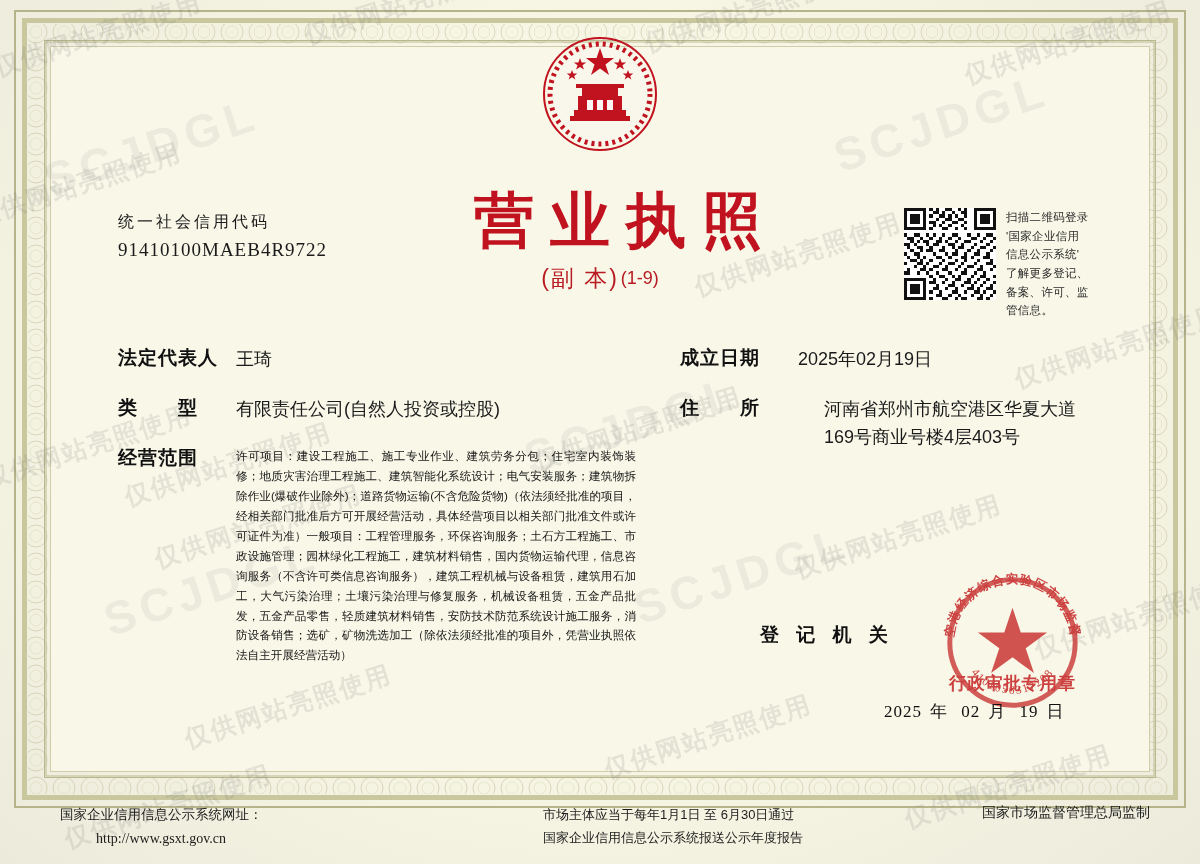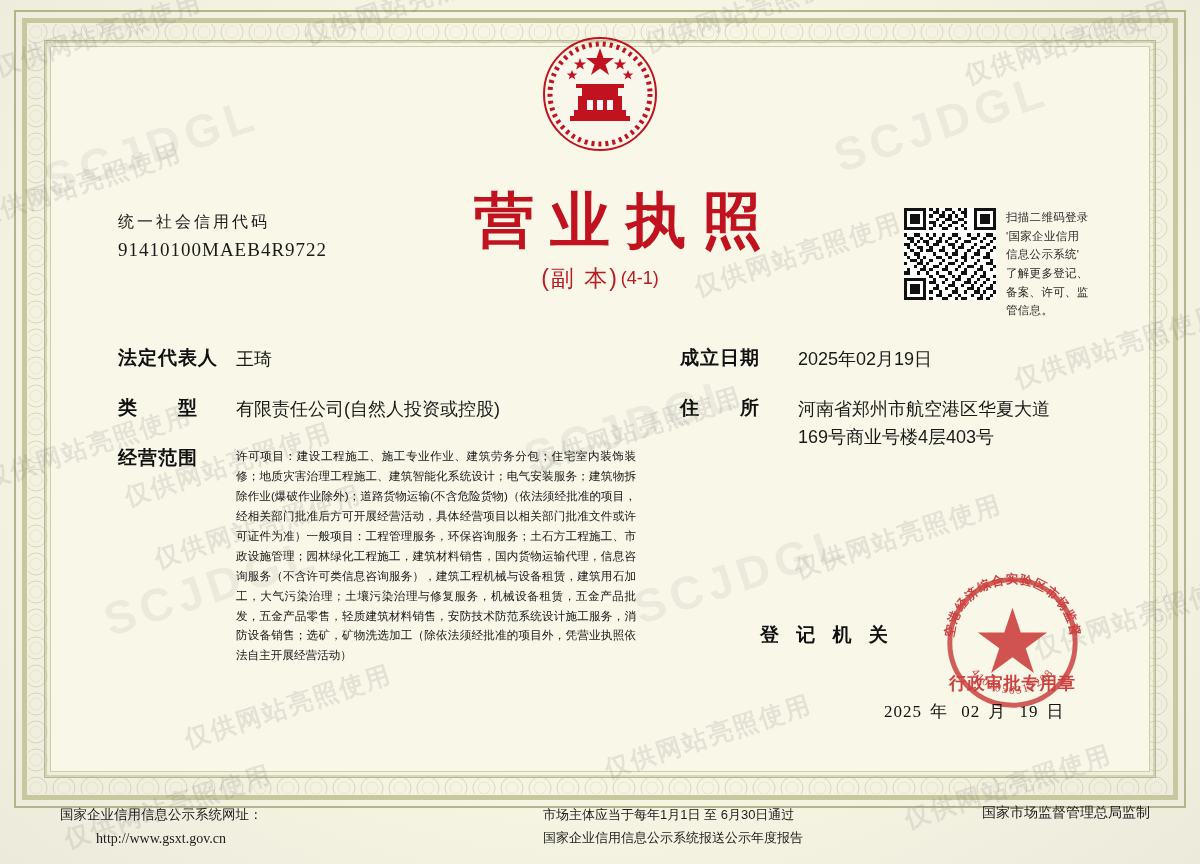--- a/index.html
+++ b/index.html
@@ -350,21 +350,21 @@
         <polygon points="88,36 89.4,39.6 93.2,39.6 90.2,41.9 91.3,45.5 88,43.3 84.7,45.5 85.8,41.9 82.8,39.6 86.6,39.6"></polygon>
         <polygon points="40,24 41.6,28.4 46.2,28.4 42.5,31.2 43.9,35.6 40,32.9 36.1,35.6 37.5,31.2 33.8,28.4 38.4,28.4"></polygon>
         <polygon points="32,36 33.4,39.6 37.2,39.6 34.2,41.9 35.3,45.5 32,43.3 28.7,45.5 29.8,41.9 26.8,39.6 30.6,39.6"></polygon>
       </g>
     </svg>
   </div>
 
   <div class="title-block">
     <div class="title">营业执照</div>
     <div class="subtitle">
-      <span>(副 本)</span><span class="num">(4-1)</span>
+      <span>(副 本)</span><span class="num">(1-9)</span>
     </div>
   </div>
 
   <div class="credit-code">
     <div class="label">统一社会信用代码</div>
     <div class="value">91410100MAEB4R9722</div>
   </div>
 
   <div class="qr-wrap">
     <div class="qr">
@@ -600,21 +600,21 @@
     </div>
   </div>
 
   <div class="fields-right">
     <div class="row">
       <div class="lab">成立日期</div>
       <div class="val">2025年02月19日</div>
     </div>
     <div class="row addr">
       <div class="lab">住　　所</div>
-      <div class="val" style="white-space: pre-line;">河南省郑州市航空港区华夏大道
+      <div class="val" style="white-space: pre-line; margin-left: 26px;">河南省郑州市航空港区华夏大道
 169号商业号楼4层403号</div>
     </div>
   </div>
 
   <div class="registrar">登 记 机 关</div>
 
   <div class="seal">
     <svg viewBox="0 0 200 200">
       <defs>
         <path id="sealTop" d="M 28,100 A 72,72 0 0 1 172,100"></path>

